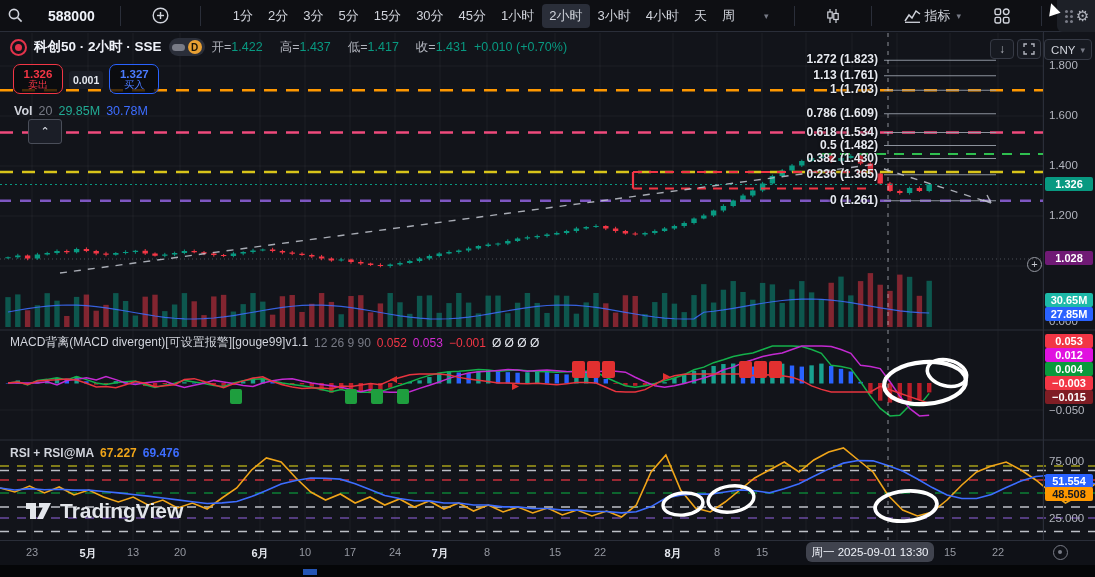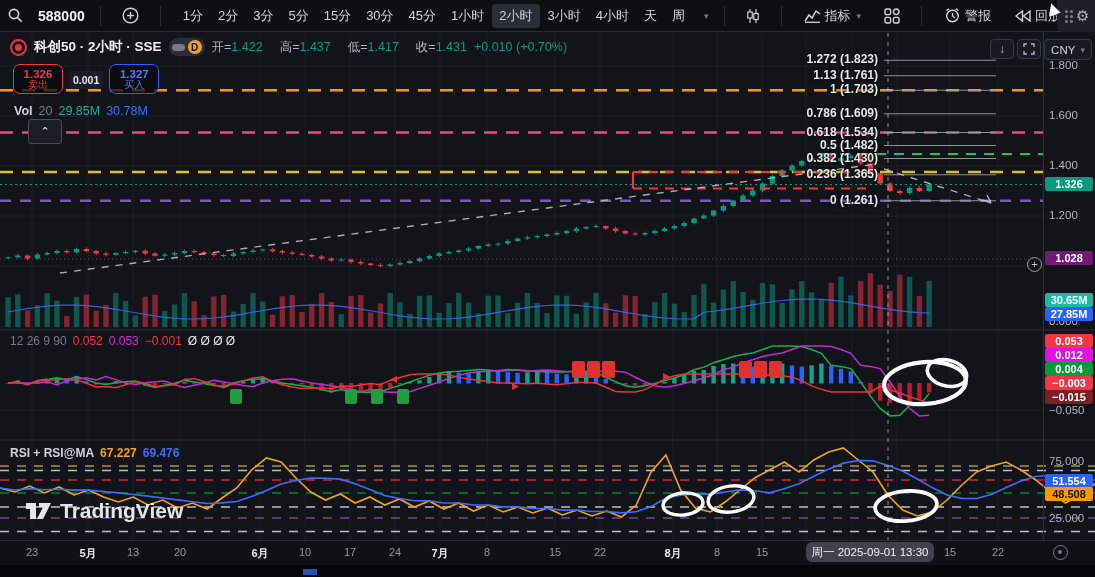--- a/index.html
+++ b/index.html
@@ -1,19 +1,19 @@
 <!DOCTYPE html>
 <html><head>
 <meta charset="utf-8">
 <style>
   html,body{margin:0;padding:0;background:#07080a;}
   *{box-sizing:border-box;font-family:"Liberation Sans","DejaVu Sans",sans-serif;}
   .app{position:relative;width:1095px;height:577px;background:#12141a;overflow:hidden;color:#d1d4dc;}
   
-  .toolbar{position:absolute;left:0;top:0;width:1095px;height:32px;background:#0e0f13;border-bottom:1px solid #2a2e39;display:flex;align-items:center;padding:0 8px;gap:10px;z-index:30;}
+  .toolbar{position:absolute;left:0;top:0;width:1095px;height:32px;background:#0e0f13;border-bottom:1px solid #2a2e39;display:flex;align-items:center;padding:0 8px;gap:20px;z-index:30;}
   .tb-btn{display:flex;align-items:center;gap:4px;padding:3px 7px;border-radius:4px;font-size:13px;color:#d1d4dc;cursor:pointer;white-space:nowrap;background:transparent;border:none;}
   .tb-btn.active{background:#2a2e39;}
   .tb-div{width:1px;height:20px;background:#2a2e39;margin:0 5px;flex:0 0 auto;}
   .tb-sym{font-size:14px;font-weight:bold;color:#f0f3fa;}
   .caret{font-size:9px;color:#787b86;margin-left:2px;}
   .dim{color:#787b86;}
   svg.icon{display:block;}
   
   .tr-frag{position:absolute;right:0;top:0;width:38px;height:32px;background:#1d2027;border-bottom-left-radius:6px;display:flex;align-items:center;gap:3px;padding-left:8px;overflow:hidden;z-index:31;}
   .dots{display:grid;grid-template-columns:3px 3px;grid-gap:2px;}
@@ -687,20 +687,21 @@
   <div class="abs vol-legend">
     <span style="color:#d1d4dc;font-weight:bold;">Vol</span>
     <span class="dim">20</span>
     <span style="color:#22ab94;">29.85M</span>
     <span style="color:#3d6dff;">30.78M</span>
   </div>
 
   <div class="abs collapse-box">⌃</div>
 
   <div class="abs pane-header" style="left:10px;top:334px;">
+    <span style="color:#d1d4dc;">MACD背离(MACD divergent)[可设置报警][gouge99]v1.1</span>
     <span class="dim">12 26 9 90</span>
     <span style="color:#f23645;">0.052</span>
     <span style="color:#d12ad1;">0.053</span>
     <span style="color:#f23645;">−0.001</span>
     <span style="color:#e6e9f0;">Ø Ø Ø Ø</span>
   </div>
   <div class="abs pane-header" style="left:10px;top:446px;">
     <span style="color:#d1d4dc;font-weight:bold;">RSI + RSI@MA</span>
     <span style="color:#f0a519;font-weight:bold;">67.227</span>
     <span style="color:#3d6dff;font-weight:bold;">69.476</span>

